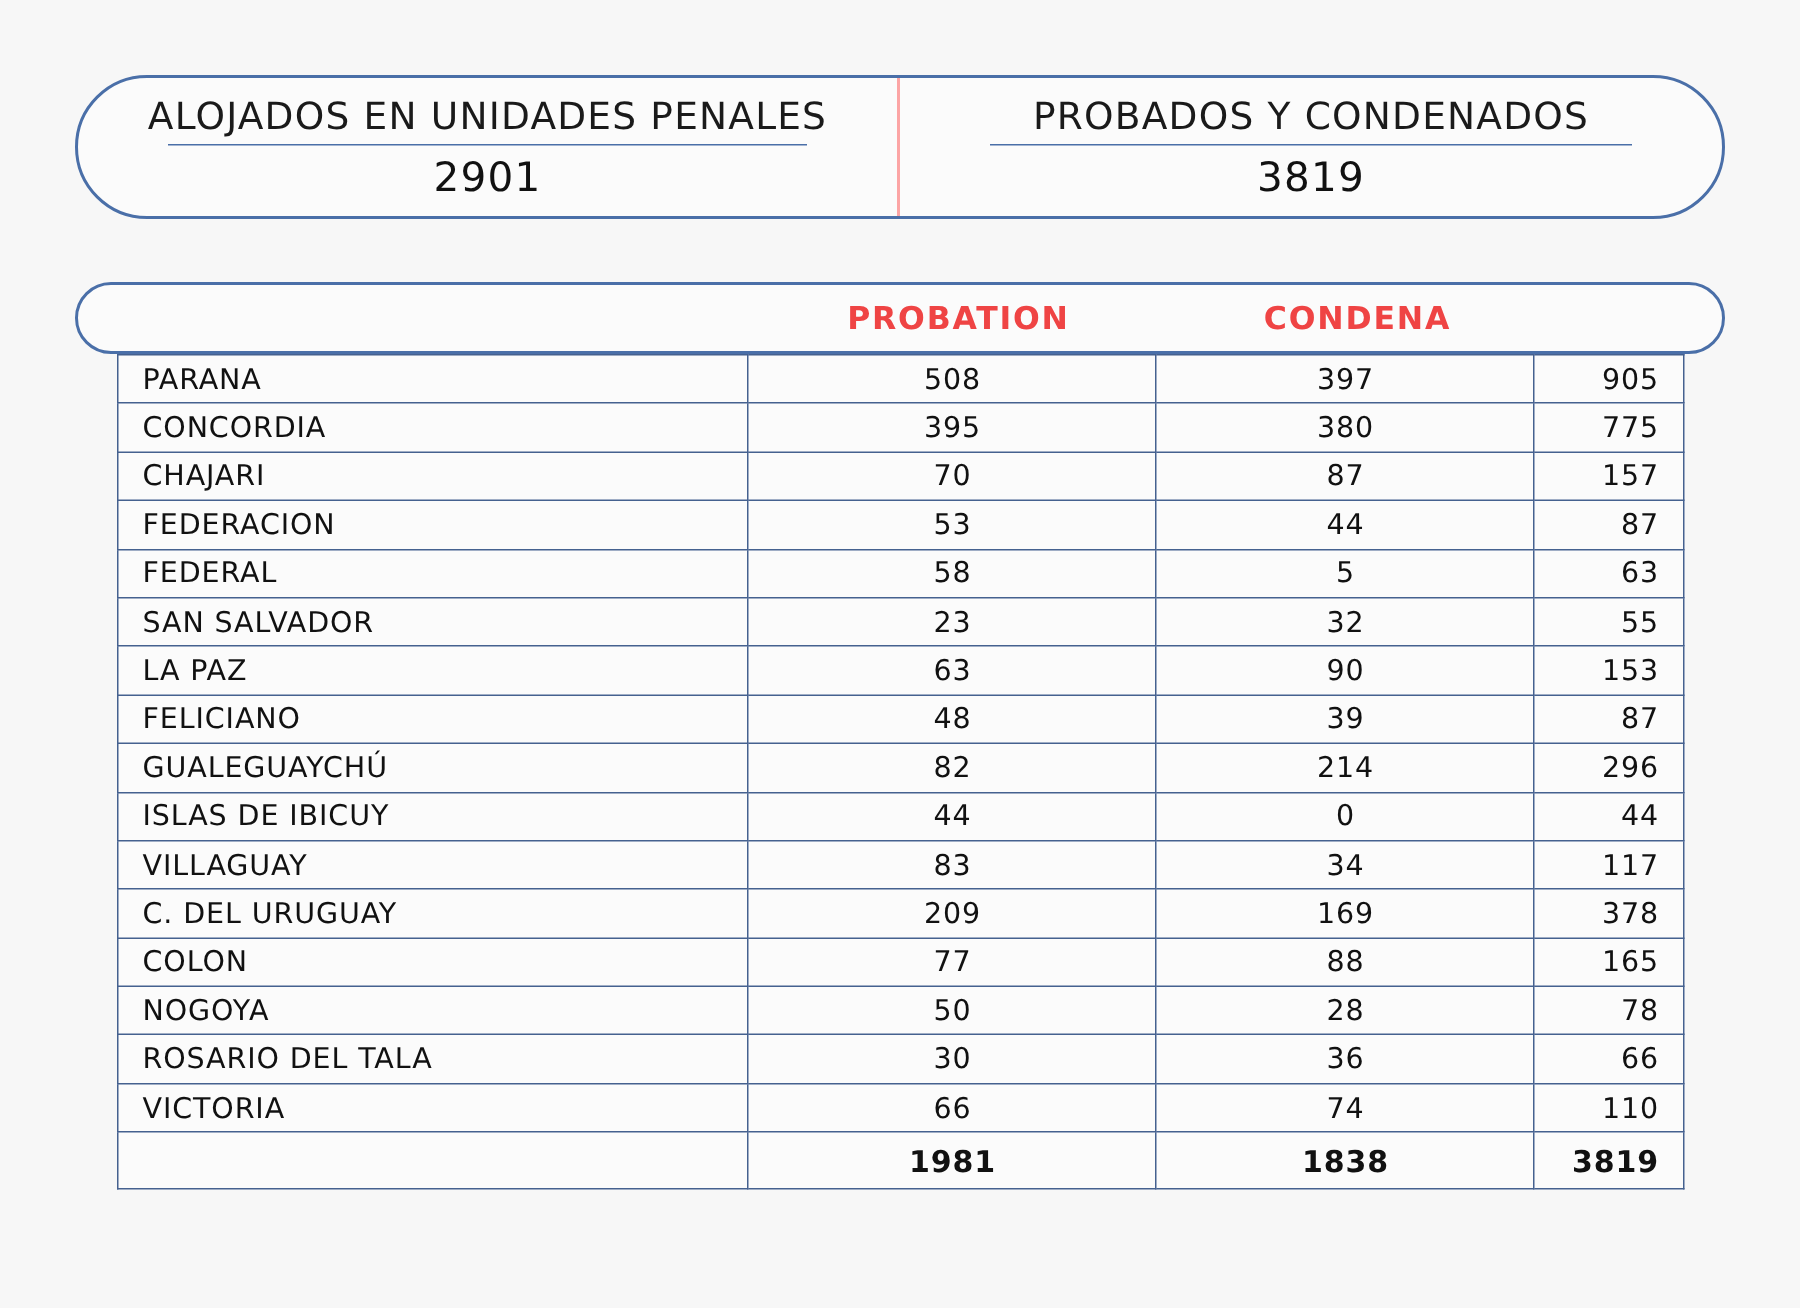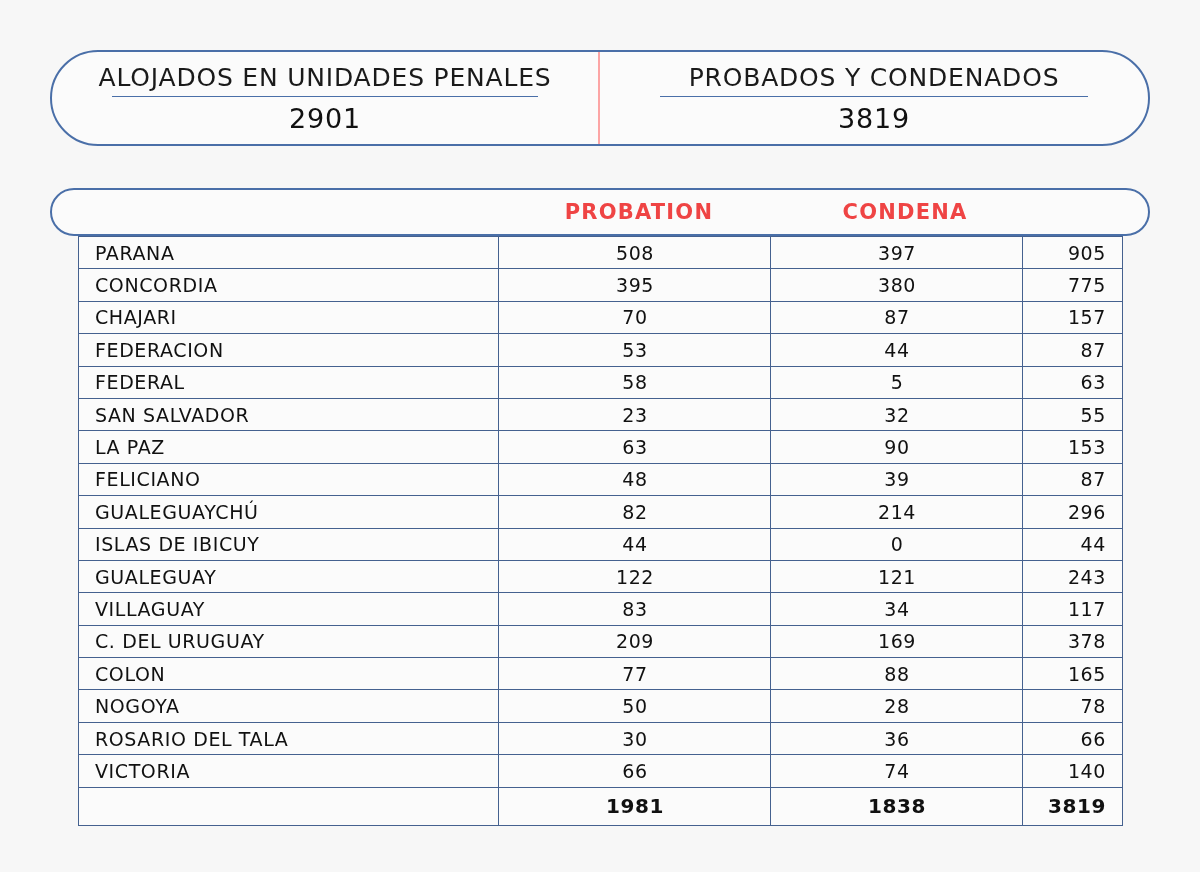--- a/index.html
+++ b/index.html
@@ -228,26 +228,20 @@
         <td class="num">214</td>
         <td class="tot">296</td>
       </tr>
       <tr>
         <td class="name">ISLAS DE IBICUY</td>
         <td class="num">44</td>
         <td class="num">0</td>
         <td class="tot">44</td>
       </tr>
       <tr>
-        <td class="name">GUALEGUAY</td>
-        <td class="num">122</td>
-        <td class="num">121</td>
-        <td class="tot">243</td>
-      </tr>
-      <tr>
         <td class="name">VILLAGUAY</td>
         <td class="num">83</td>
         <td class="num">34</td>
         <td class="tot">117</td>
       </tr>
       <tr>
         <td class="name">C. DEL URUGUAY</td>
         <td class="num">209</td>
         <td class="num">169</td>
         <td class="tot">378</td>
@@ -267,21 +261,21 @@
       <tr>
         <td class="name">ROSARIO DEL TALA</td>
         <td class="num">30</td>
         <td class="num">36</td>
         <td class="tot">66</td>
       </tr>
       <tr>
         <td class="name">VICTORIA</td>
         <td class="num">66</td>
         <td class="num">74</td>
-        <td class="tot">140</td>
+        <td class="tot">110</td>
       </tr>
       <tr class="totals">
         <td class="name"></td>
         <td class="num">1981</td>
         <td class="num">1838</td>
         <td class="tot">3819</td>
       </tr>
     </tbody>
   </table>
 </div>

